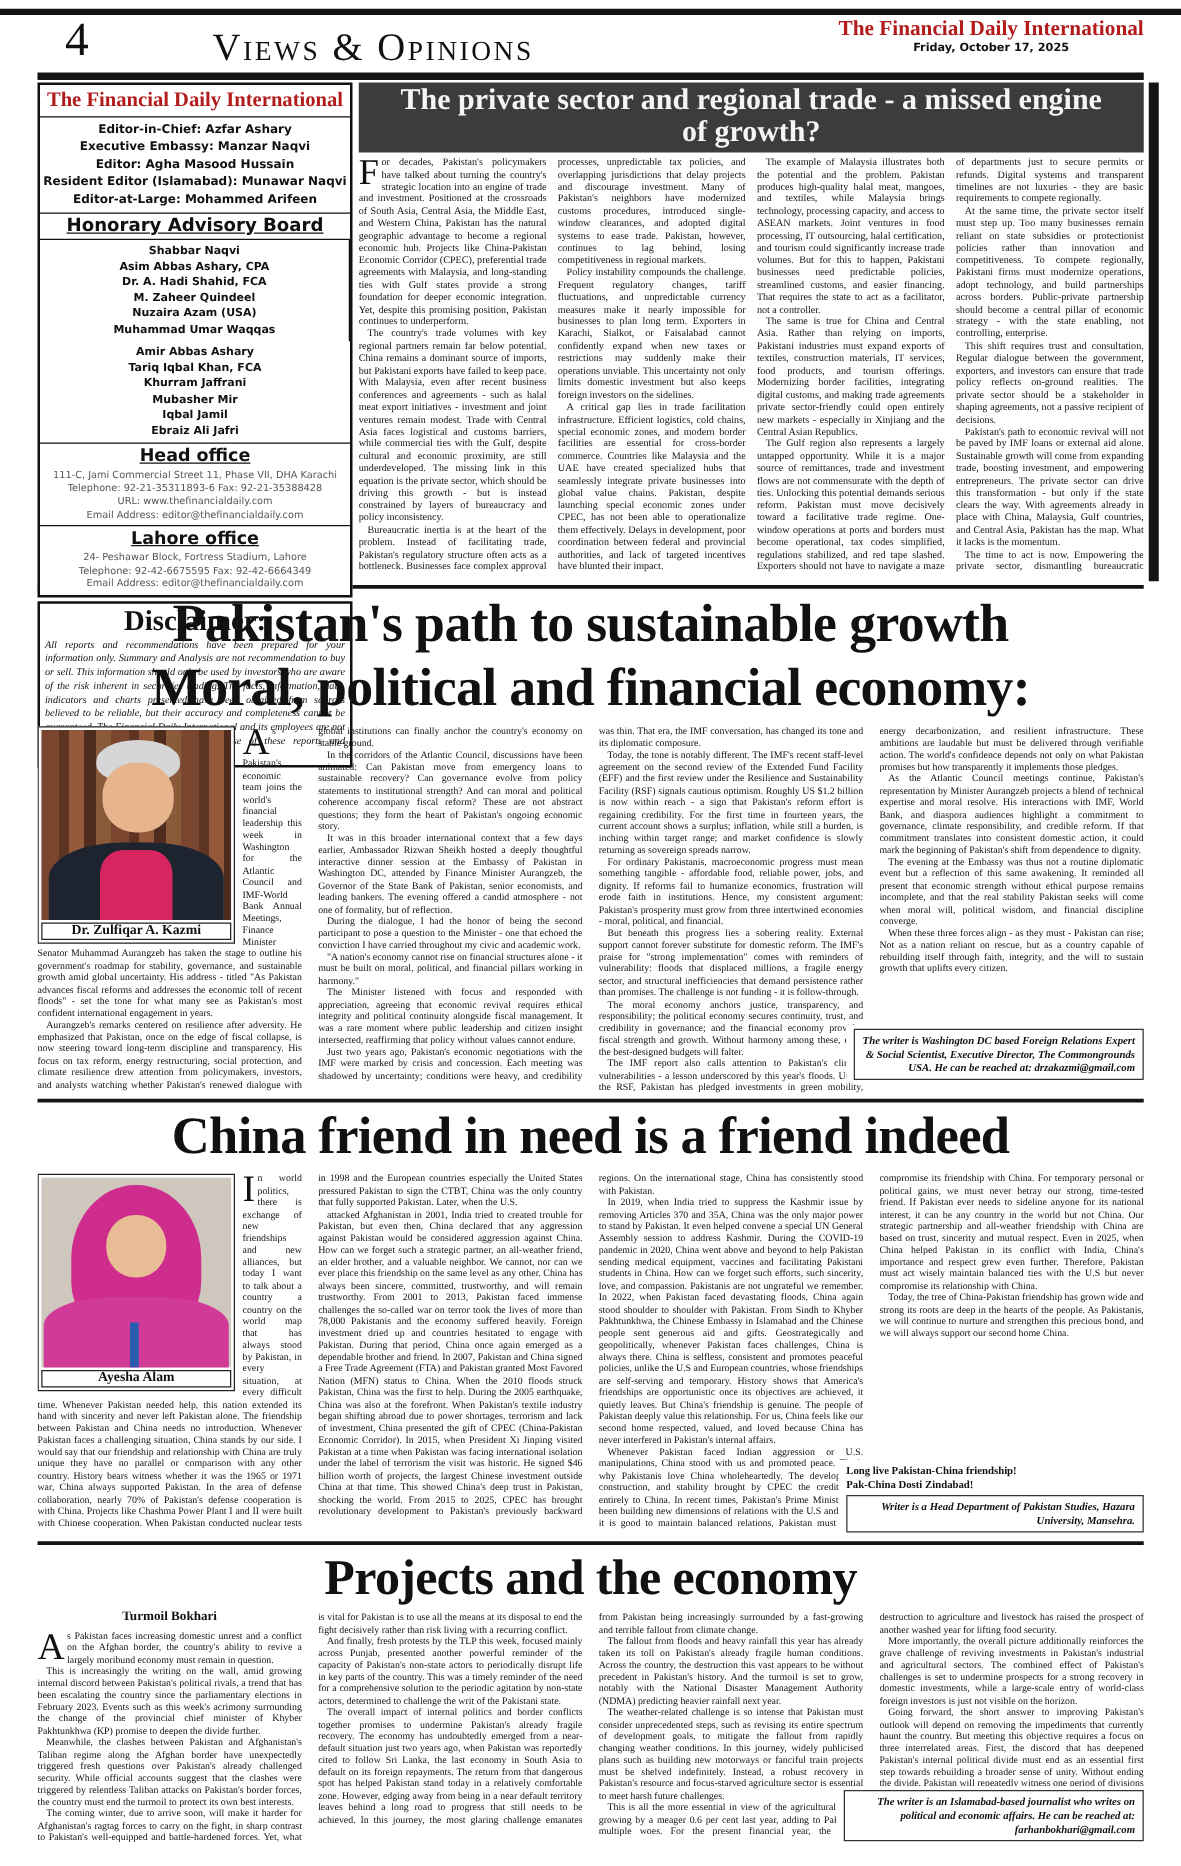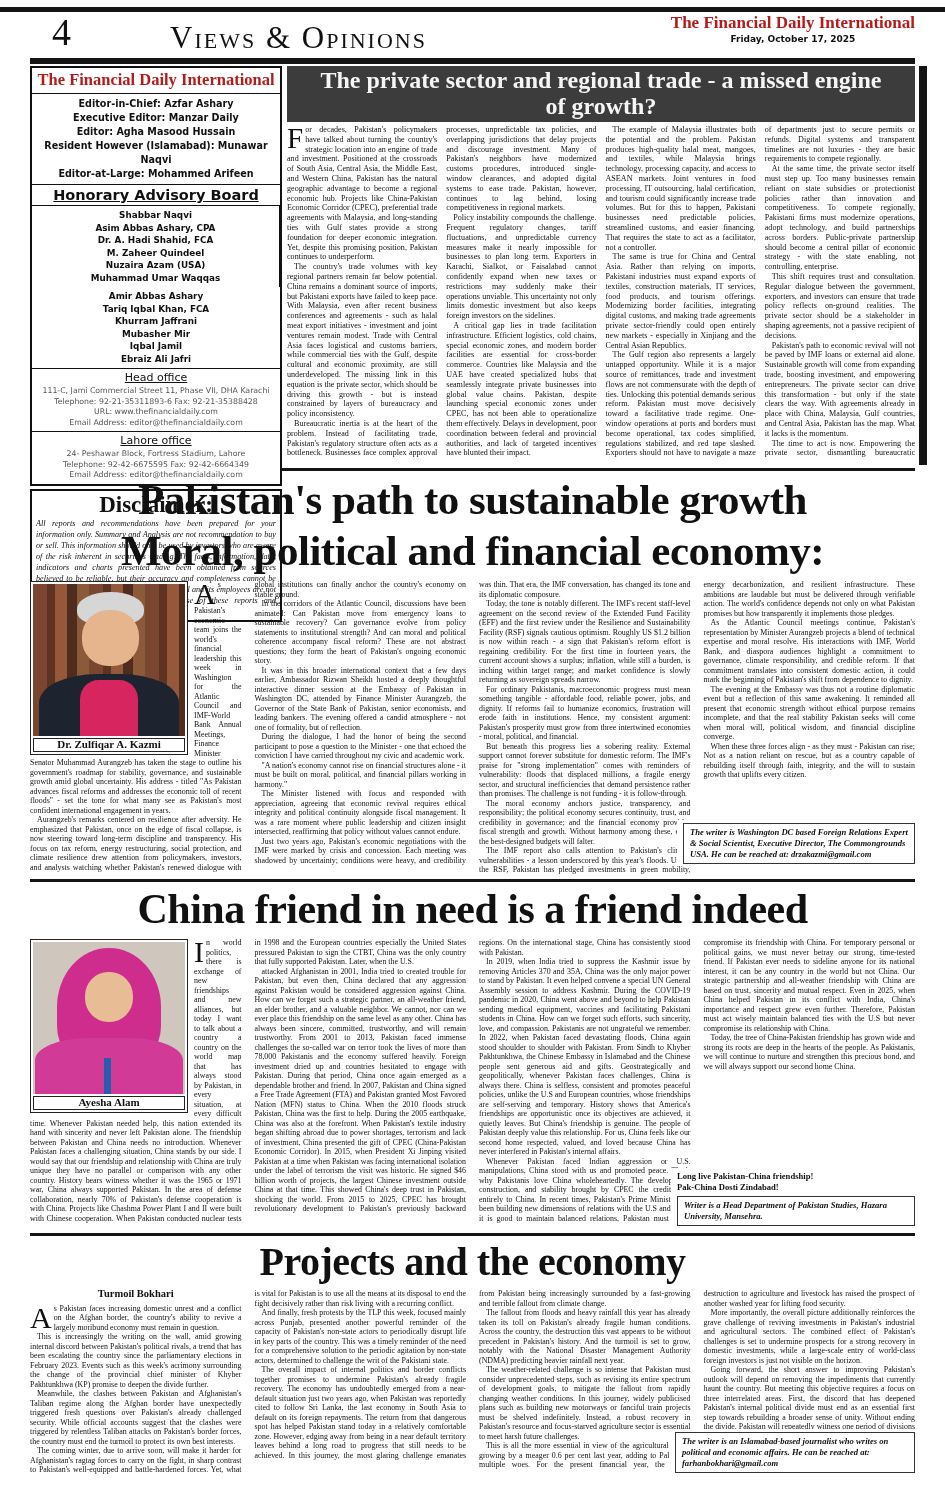--- a/index.html
+++ b/index.html
@@ -20,21 +20,21 @@
   .masthead-col{width:252px;flex:0 0 252px;font-family:"DejaVu Sans",sans-serif;}
   .mh-box{border:2px solid #111;background:#fff;}
   .mh-title{color:#b21c1c;font-family:"Liberation Serif",serif;font-weight:700;font-size:16.5px;text-align:center;padding:2px 0 3px;border-bottom:1.5px solid #111;}
   .mh-editors{padding:3px 2px;border-bottom:1.5px solid #111;}
   .mh-editors div{font-weight:700;font-size:9.6px;text-align:center;line-height:14px;}
   .mh-advisory-title{font-weight:700;font-size:14.5px;text-align:center;text-decoration:underline;padding:2px 0;border-bottom:1.5px solid #111;}
   .mh-advisory{display:flex;border-bottom:1.5px solid #111;flex-direction:column;}
   .mh-advisory > div{flex:1;padding:3px 1px;}
   .mh-advisory > div:first-child{border-right:1.5px solid #111;}
   .mh-advisory div div{font-weight:700;font-size:8.8px;text-align:center;line-height:12.5px;}
-  .mh-office-title{font-weight:400;font-size:11px;text-align:center;text-decoration:underline;padding:2px 0 1px;}
+  .mh-office-title{font-weight:700;font-size:14px;text-align:center;text-decoration:underline;padding:2px 0 1px;}
   .mh-office-lines{padding:1px 2px 3px;border-bottom:1.5px solid #111;}
   .mh-office-lines div{font-size:7.8px;color:#555;text-align:center;line-height:10.5px;}
   .mh-office-lines.last{border-bottom:none;}
   .disclaimer-box{border:2px solid #111;margin-top:3px;padding:1px 4px 3px;background:#fff;}
   .disclaimer-title{font-family:"Liberation Serif",serif;font-weight:700;font-size:23px;text-align:center;}
   .disclaimer-text{font-family:"Liberation Serif",serif;font-style:italic;font-size:8.2px;line-height:11px;text-align:justify;}
   .art1{flex:1;display:flex;flex-direction:column;position:relative;align-items:flex-end;}
   .banner{background:#3c3c3c;color:#f5f5f5;text-align:center;font-weight:700;font-size:24px;line-height:26px;padding:1px 30px 3px;}
   .art1-body{margin-top:3px;flex:1;column-count:4;column-gap:9px;column-fill:auto;height:340px;overflow:hidden;font-size:8.1px;line-height:9.8px;text-align:justify;}
   .art1-body p,.art-body p{margin:0 0 0 0;text-indent:7px;}
@@ -62,21 +62,21 @@
   .kz-jacket{position:absolute;bottom:-6px;left:4%;width:92%;height:68px;background:#1d2430;border-radius:42% 42% 0 0;}
   .kz-shirt{position:absolute;bottom:-4px;left:31%;width:38%;height:60px;background:#d6255f;border-radius:32% 32% 0 0;}
   .ay-bg{background:#cfc6bd;height:100%;}
   .ay-scarf{position:absolute;top:6px;left:16%;width:68%;height:118px;background:#cf2d8e;border-radius:50% 50% 34% 34%;}
   .ay-body{position:absolute;bottom:-6px;left:1%;width:98%;height:62px;background:#d23a97;border-radius:36% 36% 0 0;}
   .ay-face{position:absolute;top:30px;left:34%;width:32%;height:50px;background:#e8bd96;border-radius:48%;}
   .ay-lanyard{position:absolute;bottom:0;left:47%;width:7px;height:36px;background:#2a5cae;}
   
   .byline{font-weight:700;font-size:10.5px;text-align:center;margin:0 0 5px;}
   .note-wrap{position:absolute;background:#fff;padding:3px 0 0 6px;}
-  .note-box{border:1px solid #333;padding:3px 6px;text-align:left;font-style:italic;font-weight:700;font-size:8.6px;line-height:11px;background:#fff;}
+  .note-box{border:1px solid #333;padding:3px 6px;text-align:right;font-style:italic;font-weight:700;font-size:8.6px;line-height:11px;background:#fff;}
   .closing{font-weight:700;font-size:8.6px;line-height:11px;margin-bottom:3px;text-align:left;}
   .n2{right:0;bottom:12px;width:232px;}
   .n3{right:0;bottom:4px;width:238px;}
   .n4{right:0;bottom:2px;width:240px;}
 </style>
 </head>
 <body>
 
 <div class="topbar"></div>
 
@@ -93,23 +93,23 @@
   <div class="header-rule"></div>
 
   <div class="section1">
     <div class="right-edge-bar"></div>
 
     <div class="masthead-col">
       <div class="mh-box">
         <div class="mh-title">The Financial Daily International</div>
         <div class="mh-editors">
             <div>Editor-in-Chief: Azfar Ashary</div>
-            <div>Executive Editor: Manzar Daily</div>
+            <div>Executive Embassy: Manzar Naqvi</div>
             <div>Editor: Agha Masood Hussain</div>
-            <div>Resident However (Islamabad): Munawar Naqvi</div>
+            <div>Resident Editor (Islamabad): Munawar Naqvi</div>
             <div>Editor-at-Large: Mohammed Arifeen</div>
           </div>
         <div class="mh-advisory-title">Honorary Advisory Board</div>
         <div class="mh-advisory">
           <div>
               <div>Shabbar Naqvi</div>
               <div>Asim Abbas Ashary, CPA</div>
               <div>Dr. A. Hadi Shahid, FCA</div>
               <div>M. Zaheer Quindeel</div>
               <div>Nuzaira Azam (USA)</div>

